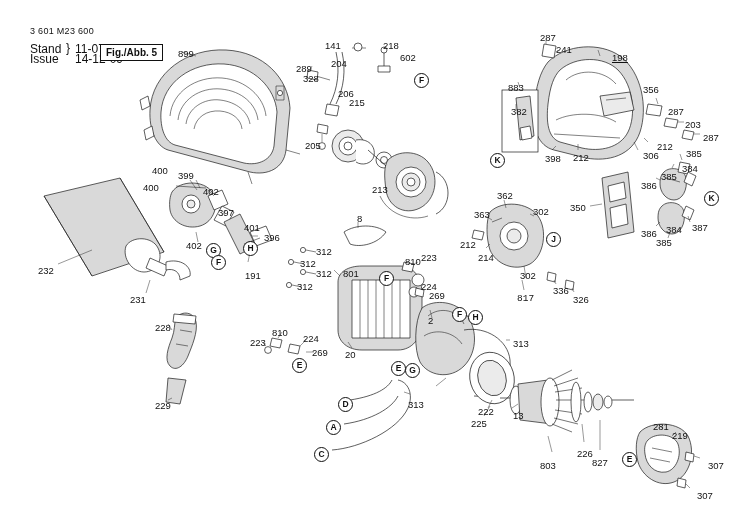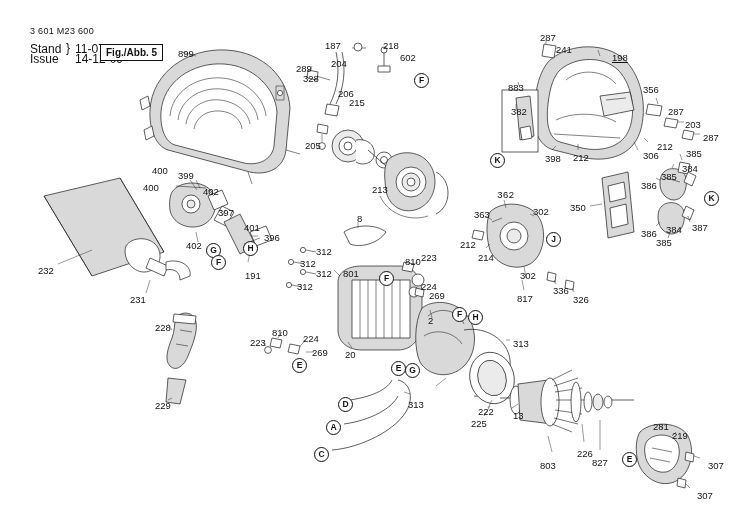--- a/index.html
+++ b/index.html
@@ -317,21 +317,21 @@
       <path class="white" d="M566 280 l8 2 l-1 8 l-8 -2 z"></path>
       <path class="lead" d="M556 284 L554 280"></path>
       <path class="lead" d="M574 292 L572 288"></path>
       <path class="lead" d="M524 290 L522 280"></path>
     </g>
 
   </svg>
 
   <div id="callout-layer">
       <div class="lbl" style="left: 178px; top: 48px;">899</div>
-      <div class="lbl" style="left: 325px; top: 40px;">187</div>
+      <div class="lbl" style="left: 325px; top: 40px;">141</div>
       <div class="lbl" style="left: 383px; top: 40px;">218</div>
       <div class="lbl" style="left: 400px; top: 52px;">602</div>
       <div class="lbl" style="left: 296px; top: 63px;">289</div>
       <div class="lbl" style="left: 303px; top: 73px;">328</div>
       <div class="lbl" style="left: 331px; top: 58px;">204</div>
       <div class="lbl" style="left: 338px; top: 88px;">206</div>
       <div class="lbl" style="left: 349px; top: 97px;">215</div>
       <div class="lbl" style="left: 305px; top: 140px;">205</div>
       <div class="lbl" style="left: 372px; top: 184px;">213</div>
       <div class="lbl" style="left: 152px; top: 165px;">400</div>
@@ -390,27 +390,27 @@
       <div class="lbl" style="left: 545px; top: 153px;">398</div>
       <div class="lbl" style="left: 686px; top: 148px;">385</div>
       <div class="lbl" style="left: 682px; top: 163px;">384</div>
       <div class="lbl" style="left: 661px; top: 171px;">385</div>
       <div class="lbl" style="left: 641px; top: 180px;">386</div>
       <div class="lbl" style="left: 641px; top: 228px;">386</div>
       <div class="lbl" style="left: 666px; top: 224px;">384</div>
       <div class="lbl" style="left: 656px; top: 237px;">385</div>
       <div class="lbl" style="left: 692px; top: 222px;">387</div>
       <div class="lbl" style="left: 570px; top: 202px;">350</div>
-      <div class="lbl" style="left: 497px; top: 190px; font-family: Liberation Mono, monospace;">362</div>
+      <div class="lbl" style="left: 497px; top: 190px;">362</div>
       <div class="lbl" style="left: 474px; top: 209px;">363</div>
       <div class="lbl" style="left: 533px; top: 206px;">302</div>
       <div class="lbl" style="left: 460px; top: 239px;">212</div>
       <div class="lbl" style="left: 478px; top: 252px;">214</div>
       <div class="lbl" style="left: 520px; top: 270px;">302</div>
-      <div class="lbl" style="left: 517px; top: 293px;">817</div>
+      <div class="lbl" style="left: 517px; top: 293px; font-family: Liberation Mono, monospace;">817</div>
       <div class="lbl" style="left: 553px; top: 285px;">336</div>
       <div class="lbl" style="left: 573px; top: 294px;">326</div>
     </div>
   <div id="marker-layer">
       <div class="cir" style="left: 414px; top: 73px;">F</div>
       <div class="cir" style="left: 490px; top: 153px;">K</div>
       <div class="cir" style="left: 704px; top: 191px;">K</div>
       <div class="cir" style="left: 546px; top: 232px;">J</div>
       <div class="cir" style="left: 206px; top: 243px;">G</div>
       <div class="cir" style="left: 243px; top: 241px;">H</div>

